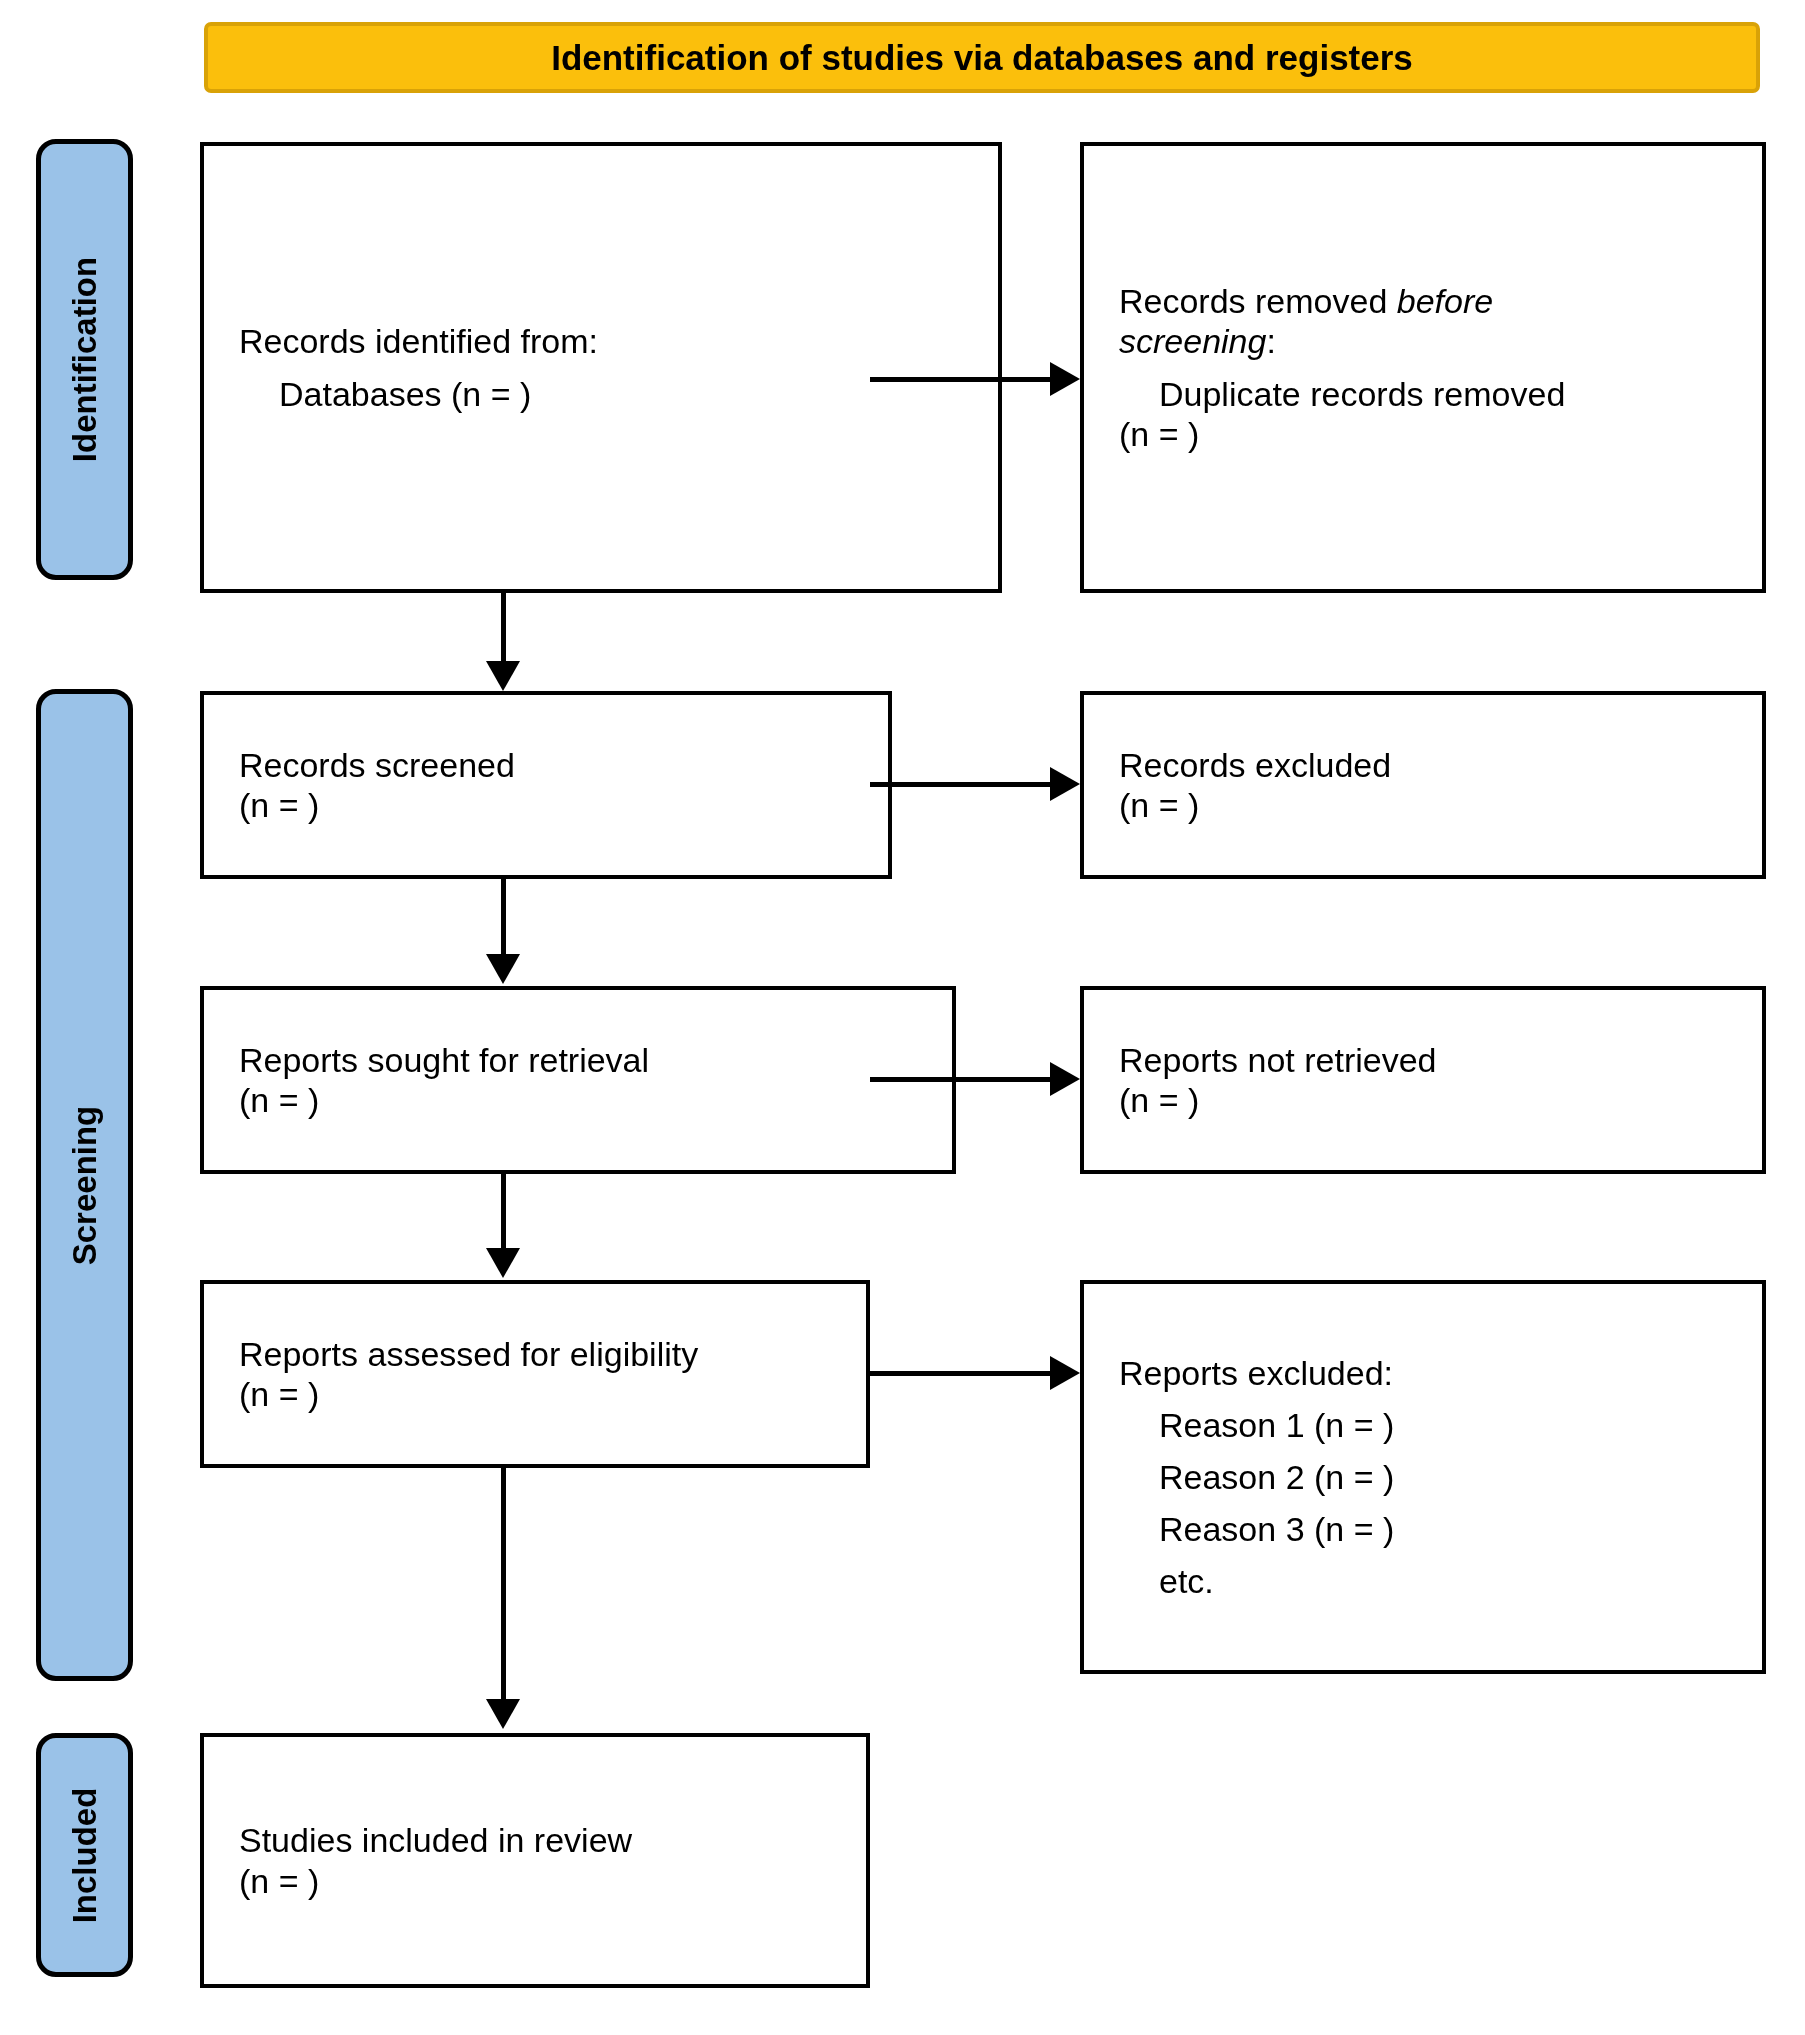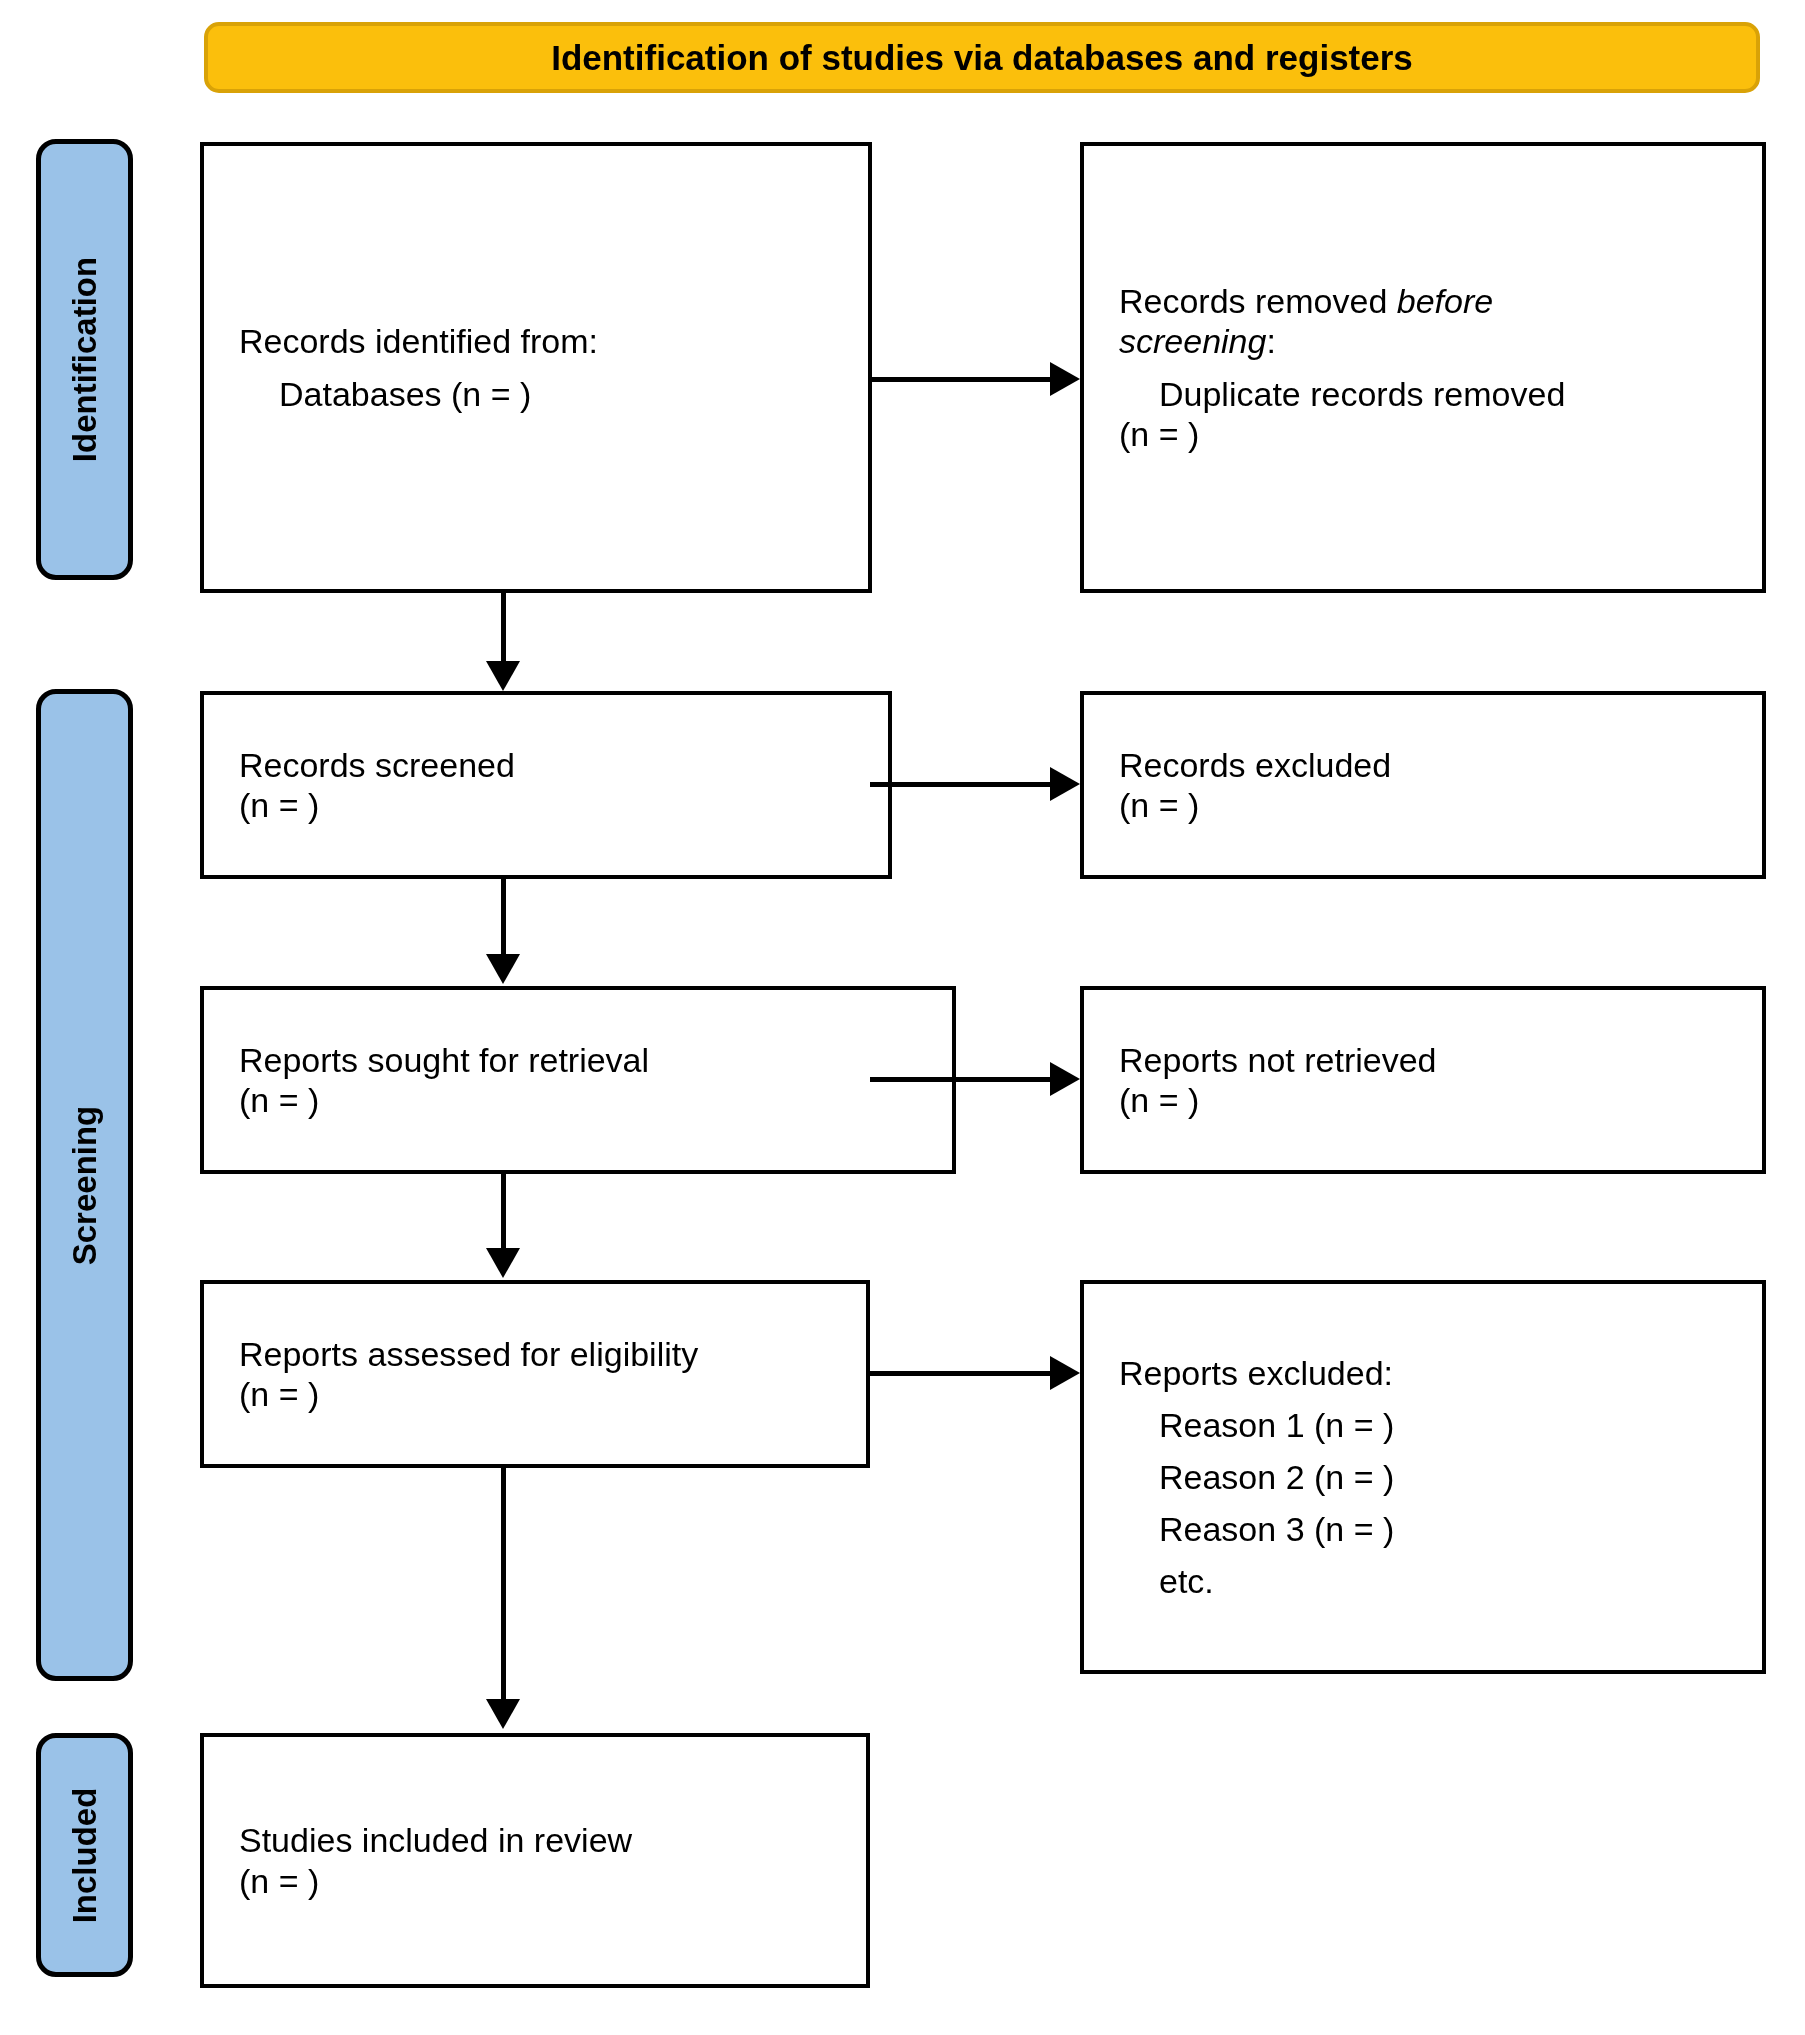--- a/index.html
+++ b/index.html
@@ -18,21 +18,21 @@
 
   
   .header-banner {
     position: absolute;
     left: 204px;
     top: 22px;
     width: 1556px;
     height: 71px;
     background: #FBBF0C;
     border: 4px solid #D9A207;
-    border-radius: 15px;
+    border-radius: 7px;
     box-sizing: border-box;
     display: flex;
     align-items: center;
     justify-content: center;
   }
   .header-banner .title {
     font-size: 35px;
     font-weight: bold;
     color: #000000;
     letter-spacing: 0px;
@@ -75,21 +75,21 @@
   .flow-box .line {
     font-size: 34px;
     color: #000000;
     line-height: 1.18;
     padding-left: 35px;
     white-space: nowrap;
   }
   .flow-box .line.indent { padding-left: 75px; margin-top: 12px; }
   .flow-box .line em { font-style: italic; }
 
-  #box-identified      { left: 200px;  top: 142px;  width: 672px; height: 451px; }
+  #box-identified      { left: 200px;  top: 142px;  width: 802px; height: 451px; }
   #box-removed         { left: 1080px; top: 142px;  width: 686px; height: 451px; }
   #box-screened        { left: 200px;  top: 691px; width: 692px; height: 188px; }
   #box-excluded        { left: 1080px; top: 691px; width: 686px; height: 188px; }
   #box-sought          { left: 200px;  top: 986px; width: 756px; height: 188px; }
   #box-not-retrieved   { left: 1080px; top: 986px; width: 686px; height: 188px; }
   #box-assessed        { left: 200px;  top: 1280px; width: 670px; height: 188px; }
   #box-reports-excluded{ left: 1080px; top: 1280px; width: 686px; height: 394px; }
   #box-included-review { left: 200px;  top: 1733px; width: 670px; height: 255px; }
 
   

